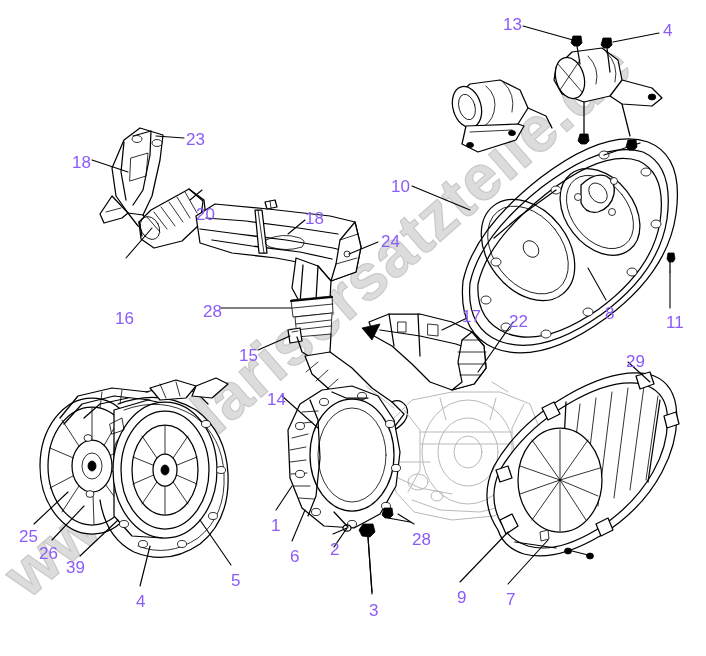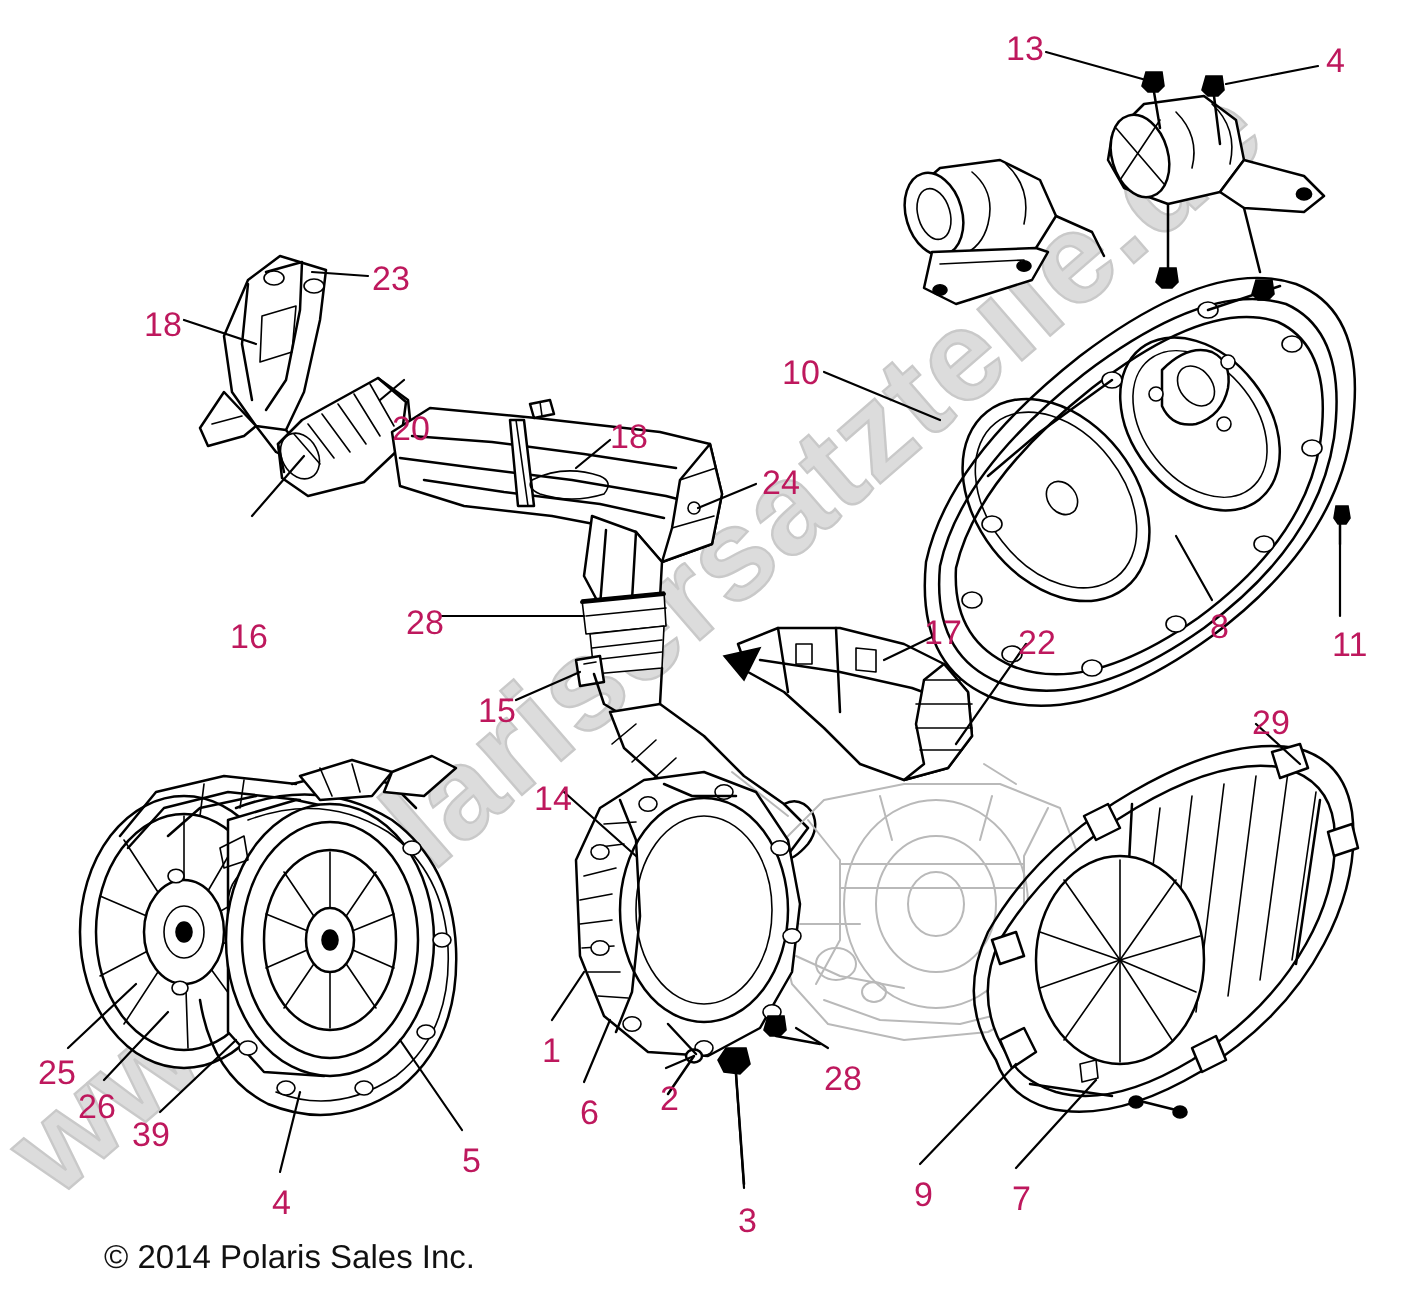--- a/index.html
+++ b/index.html
@@ -16,21 +16,21 @@
   .layer-watermark{z-index:1;}
   .layer-art{z-index:2;}
   .layer-callouts{z-index:3;}
   .layer-text{z-index:4;}
 
   .callout-num{
     position:absolute;
     font-family:"Liberation Sans","DejaVu Sans",sans-serif;
     font-size:17px;
     font-weight:400;
-    color:#be185d;
+    color:#8b5cf6;
     line-height:1;
     white-space:nowrap;
     letter-spacing:0px;
   }
   #copyright{
     position:absolute;
     left:52px; top:620px;
     font-family:"Liberation Sans","DejaVu Sans",sans-serif;
     font-size:16.5px;
     color:#111;
@@ -474,15 +474,14 @@
     <span class="callout-num" style="left:290px;top:548px;">6</span>
     <span class="callout-num" style="left:330px;top:541px;">2</span>
     <span class="callout-num" style="left:412px;top:531px;">28</span>
     <span class="callout-num" style="left:66px;top:559px;">39</span>
     <span class="callout-num" style="left:369px;top:602px;">3</span>
     <span class="callout-num" style="left:136px;top:593px;">4</span>
     <span class="callout-num" style="left:457px;top:589px;">9</span>
     <span class="callout-num" style="left:506px;top:591px;">7</span>
   </div>
 
-  <div id="copyright">© 2014 Polaris Sales Inc.</div>
 
 </div>
 
 </body></html>

